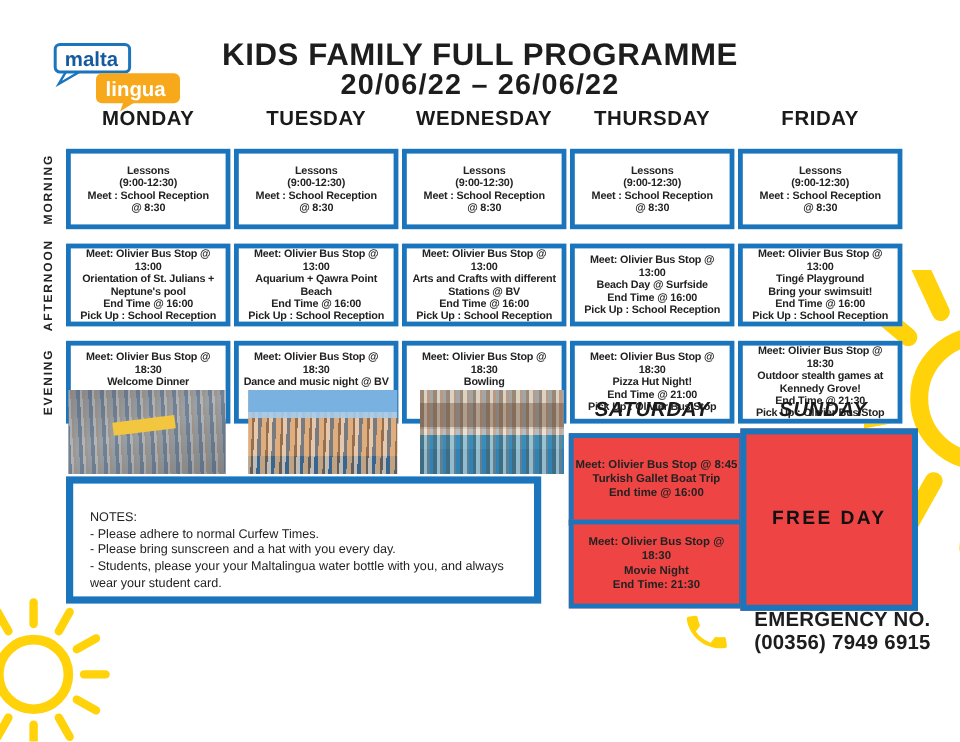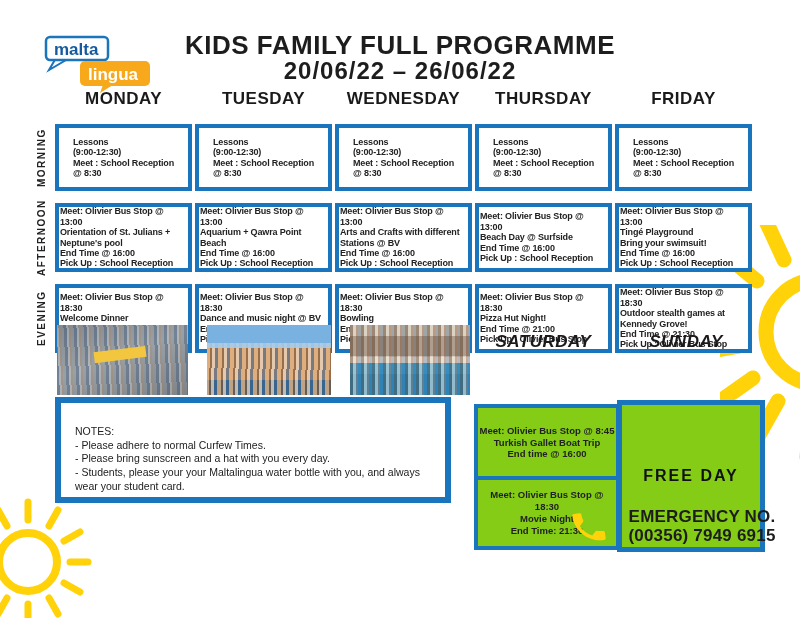--- a/index.html
+++ b/index.html
@@ -23,21 +23,21 @@
   }
   .day-header{font-size:17px;font-weight:bold;text-align:center;letter-spacing:.5px;padding-top:1px;}
   .row-label{
     writing-mode:vertical-rl;transform:rotate(180deg);
     display:flex;align-items:center;justify-content:center;
     font-size:10px;font-weight:bold;letter-spacing:1.5px;color:#222;
   }
   .cell{
     background:#fff;border:4px solid #1b75bc;
     display:flex;align-items:center;justify-content:center;
-    font-size:9px;font-weight:bold;line-height:1.16;
+    text-align:center;font-size:9px;font-weight:bold;line-height:1.16;
     letter-spacing:-0.15px;white-space:pre-line;overflow:hidden;padding:0 1px;
     color:#222;
   }
 
   
   .photo{position:absolute;z-index:1;overflow:hidden;}
   #photo1{left:57px;top:325px;width:131px;height:70px;
     background:
       repeating-linear-gradient(87deg, rgba(27,60,110,.30) 0 3px, rgba(255,255,255,.22) 3px 5px, rgba(190,120,60,.22) 5px 7px, rgba(0,0,0,0) 7px 10px),
       linear-gradient(340deg,#7d8489 0%,#9aa1a6 55%,#83898e 100%);}
@@ -52,23 +52,23 @@
     background:
       linear-gradient(180deg,rgba(90,60,40,.0) 0 16%,rgba(90,60,40,.35) 16% 44%,rgba(0,0,0,0) 44%),
       repeating-linear-gradient(90deg, rgba(90,60,40,.45) 0 3px, rgba(230,220,205,.55) 3px 6px, rgba(160,100,70,.45) 6px 8px, rgba(60,90,130,.3) 8px 11px),
       linear-gradient(180deg,#cfc6b6 0 46%,#ece6da 46% 54%,#36a3d9 54% 70%,#2b94cc 70% 100%);}
 
   
   .wk-header{position:absolute;z-index:1;text-align:center;font-size:17px;font-weight:bold;letter-spacing:.5px;font-style:italic;}
   #sat-header{left:475px;top:332px;width:137px;}
   #sun-header{left:617px;top:332px;width:138px;}
   .wk-box{
-    position:absolute;z-index:1;background:#84cc16;border:4px solid #1b75bc;
+    position:absolute;z-index:1;background:#ef4444;border:4px solid #1b75bc;
     display:flex;align-items:center;justify-content:center;text-align:center;
-    font-size:9.5px;font-weight:bold;line-height:1.25;white-space:pre-line;color:#222;margin-top:43px;
+    font-size:9.5px;font-weight:bold;line-height:1.25;white-space:pre-line;color:#222;
   }
   #sat-box1{left:474px;top:361px;width:138px;height:69px;}
   #sat-box2{left:474px;top:433px;width:138px;height:66px;}
   #sun-box{left:617px;top:357px;width:138px;height:142px;border-width:5px;
     font-size:16px;font-weight:bold;letter-spacing:2px;color:#111;}
 
   
   .notes{
     position:absolute;z-index:1;left:55px;top:397px;width:396px;height:106px;
     background:#fff;border:6px solid #1b75bc;box-sizing:border-box;

